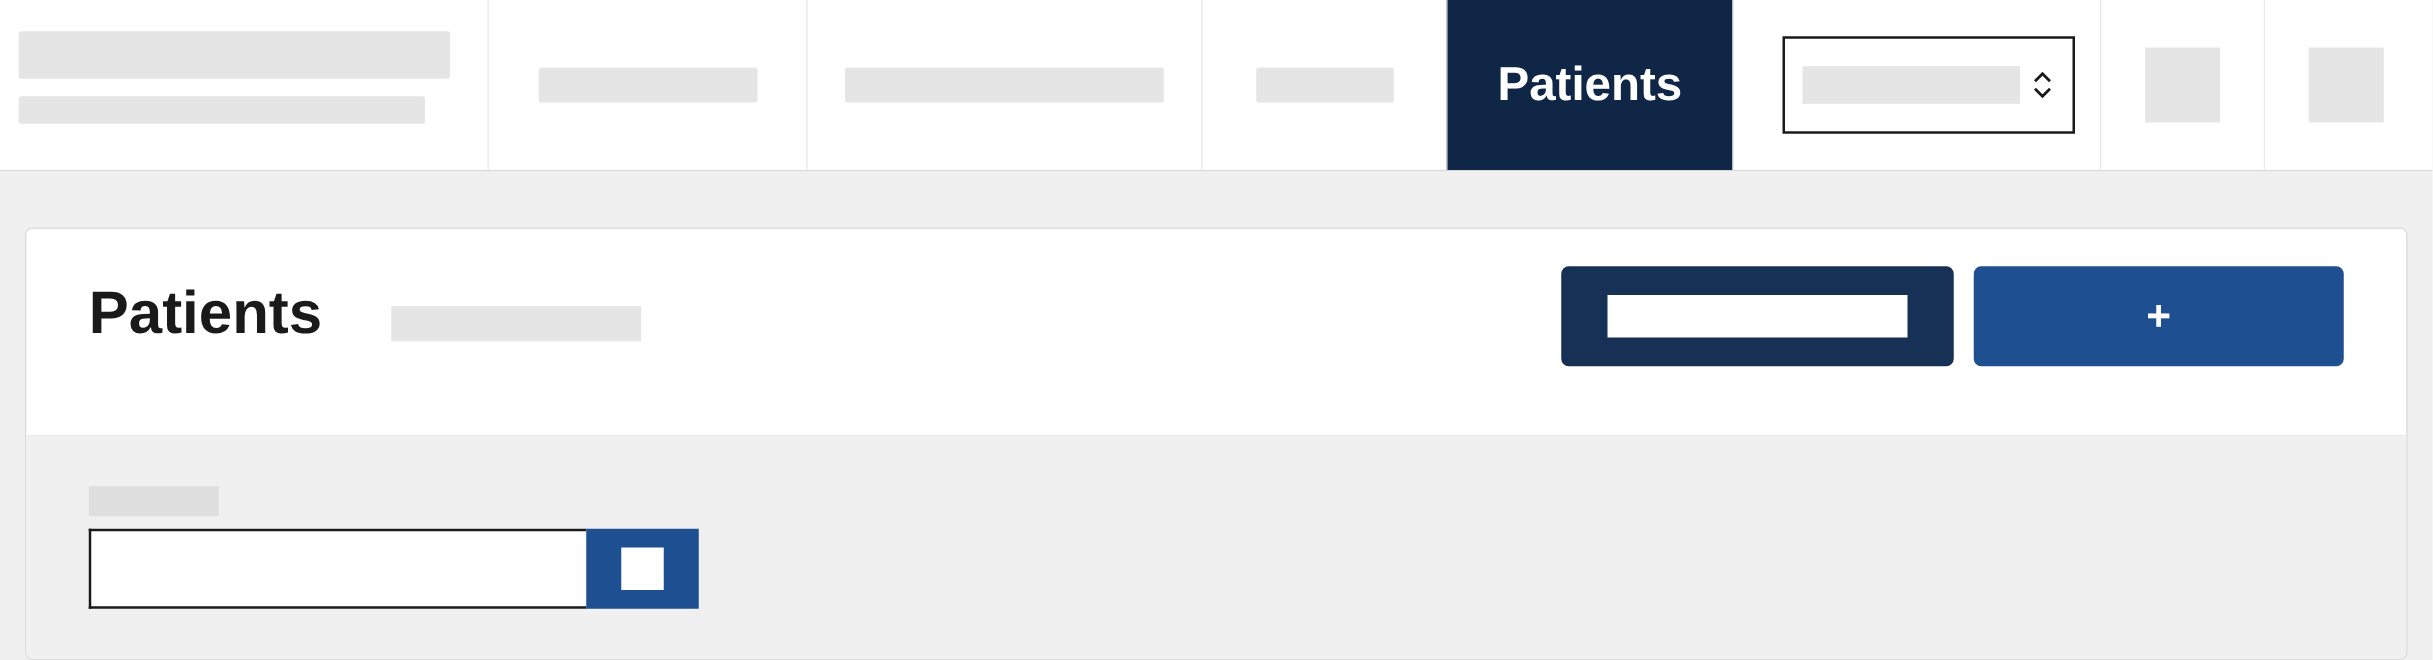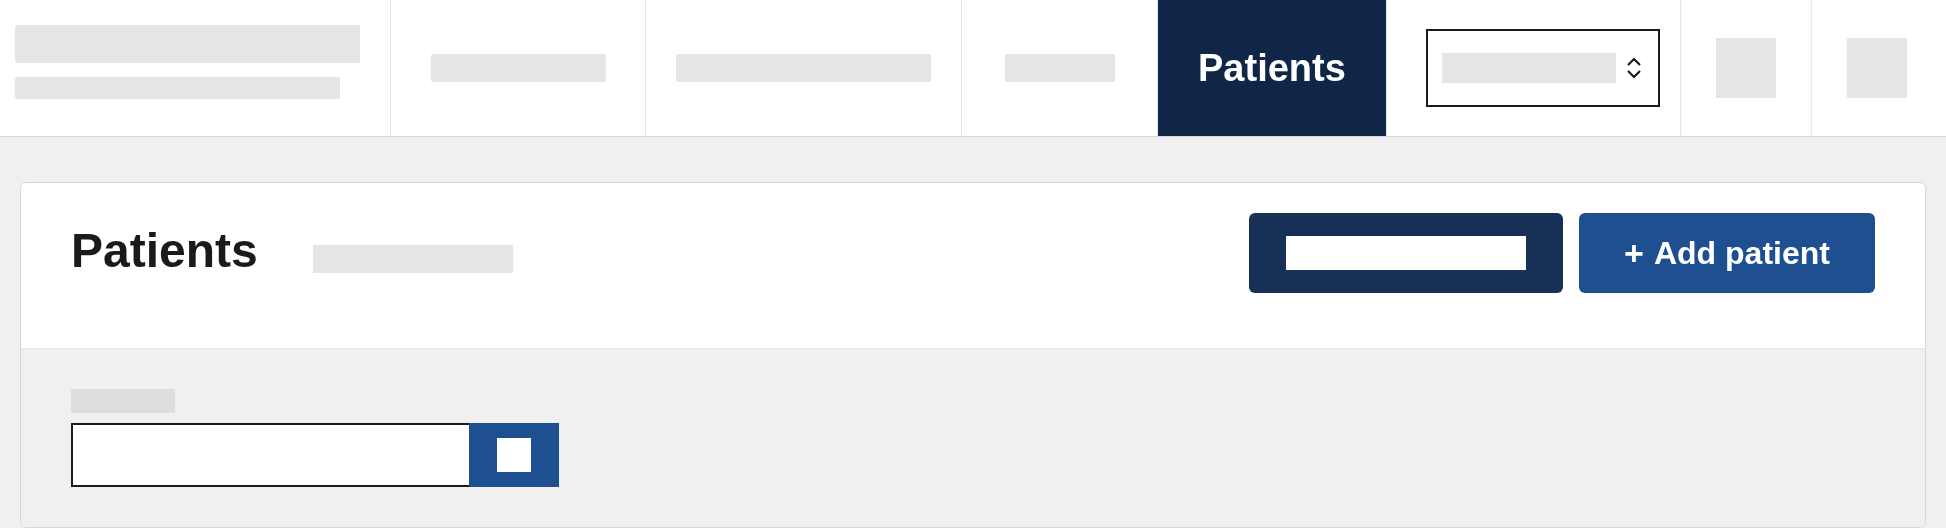--- a/index.html
+++ b/index.html
@@ -267,21 +267,20 @@
       <h1 class="page-title">Patients</h1>
       <div class="title-skel"></div>
       <div class="panel-header-spacer"></div>
 
       <div class="header-btn-dark">
         <div class="header-btn-dark-inner"></div>
       </div>
 
       <div class="add-patient-btn">
         <span class="plus-icon">+</span>
-        <span>Add patient</span>
       </div>
     </div>
 
     <div class="panel-body">
       <div class="search-label-skel"></div>
       <div class="search-group">
         <div class="search-input"></div>
         <div class="search-btn">
           <div class="search-btn-inner"></div>
         </div>

